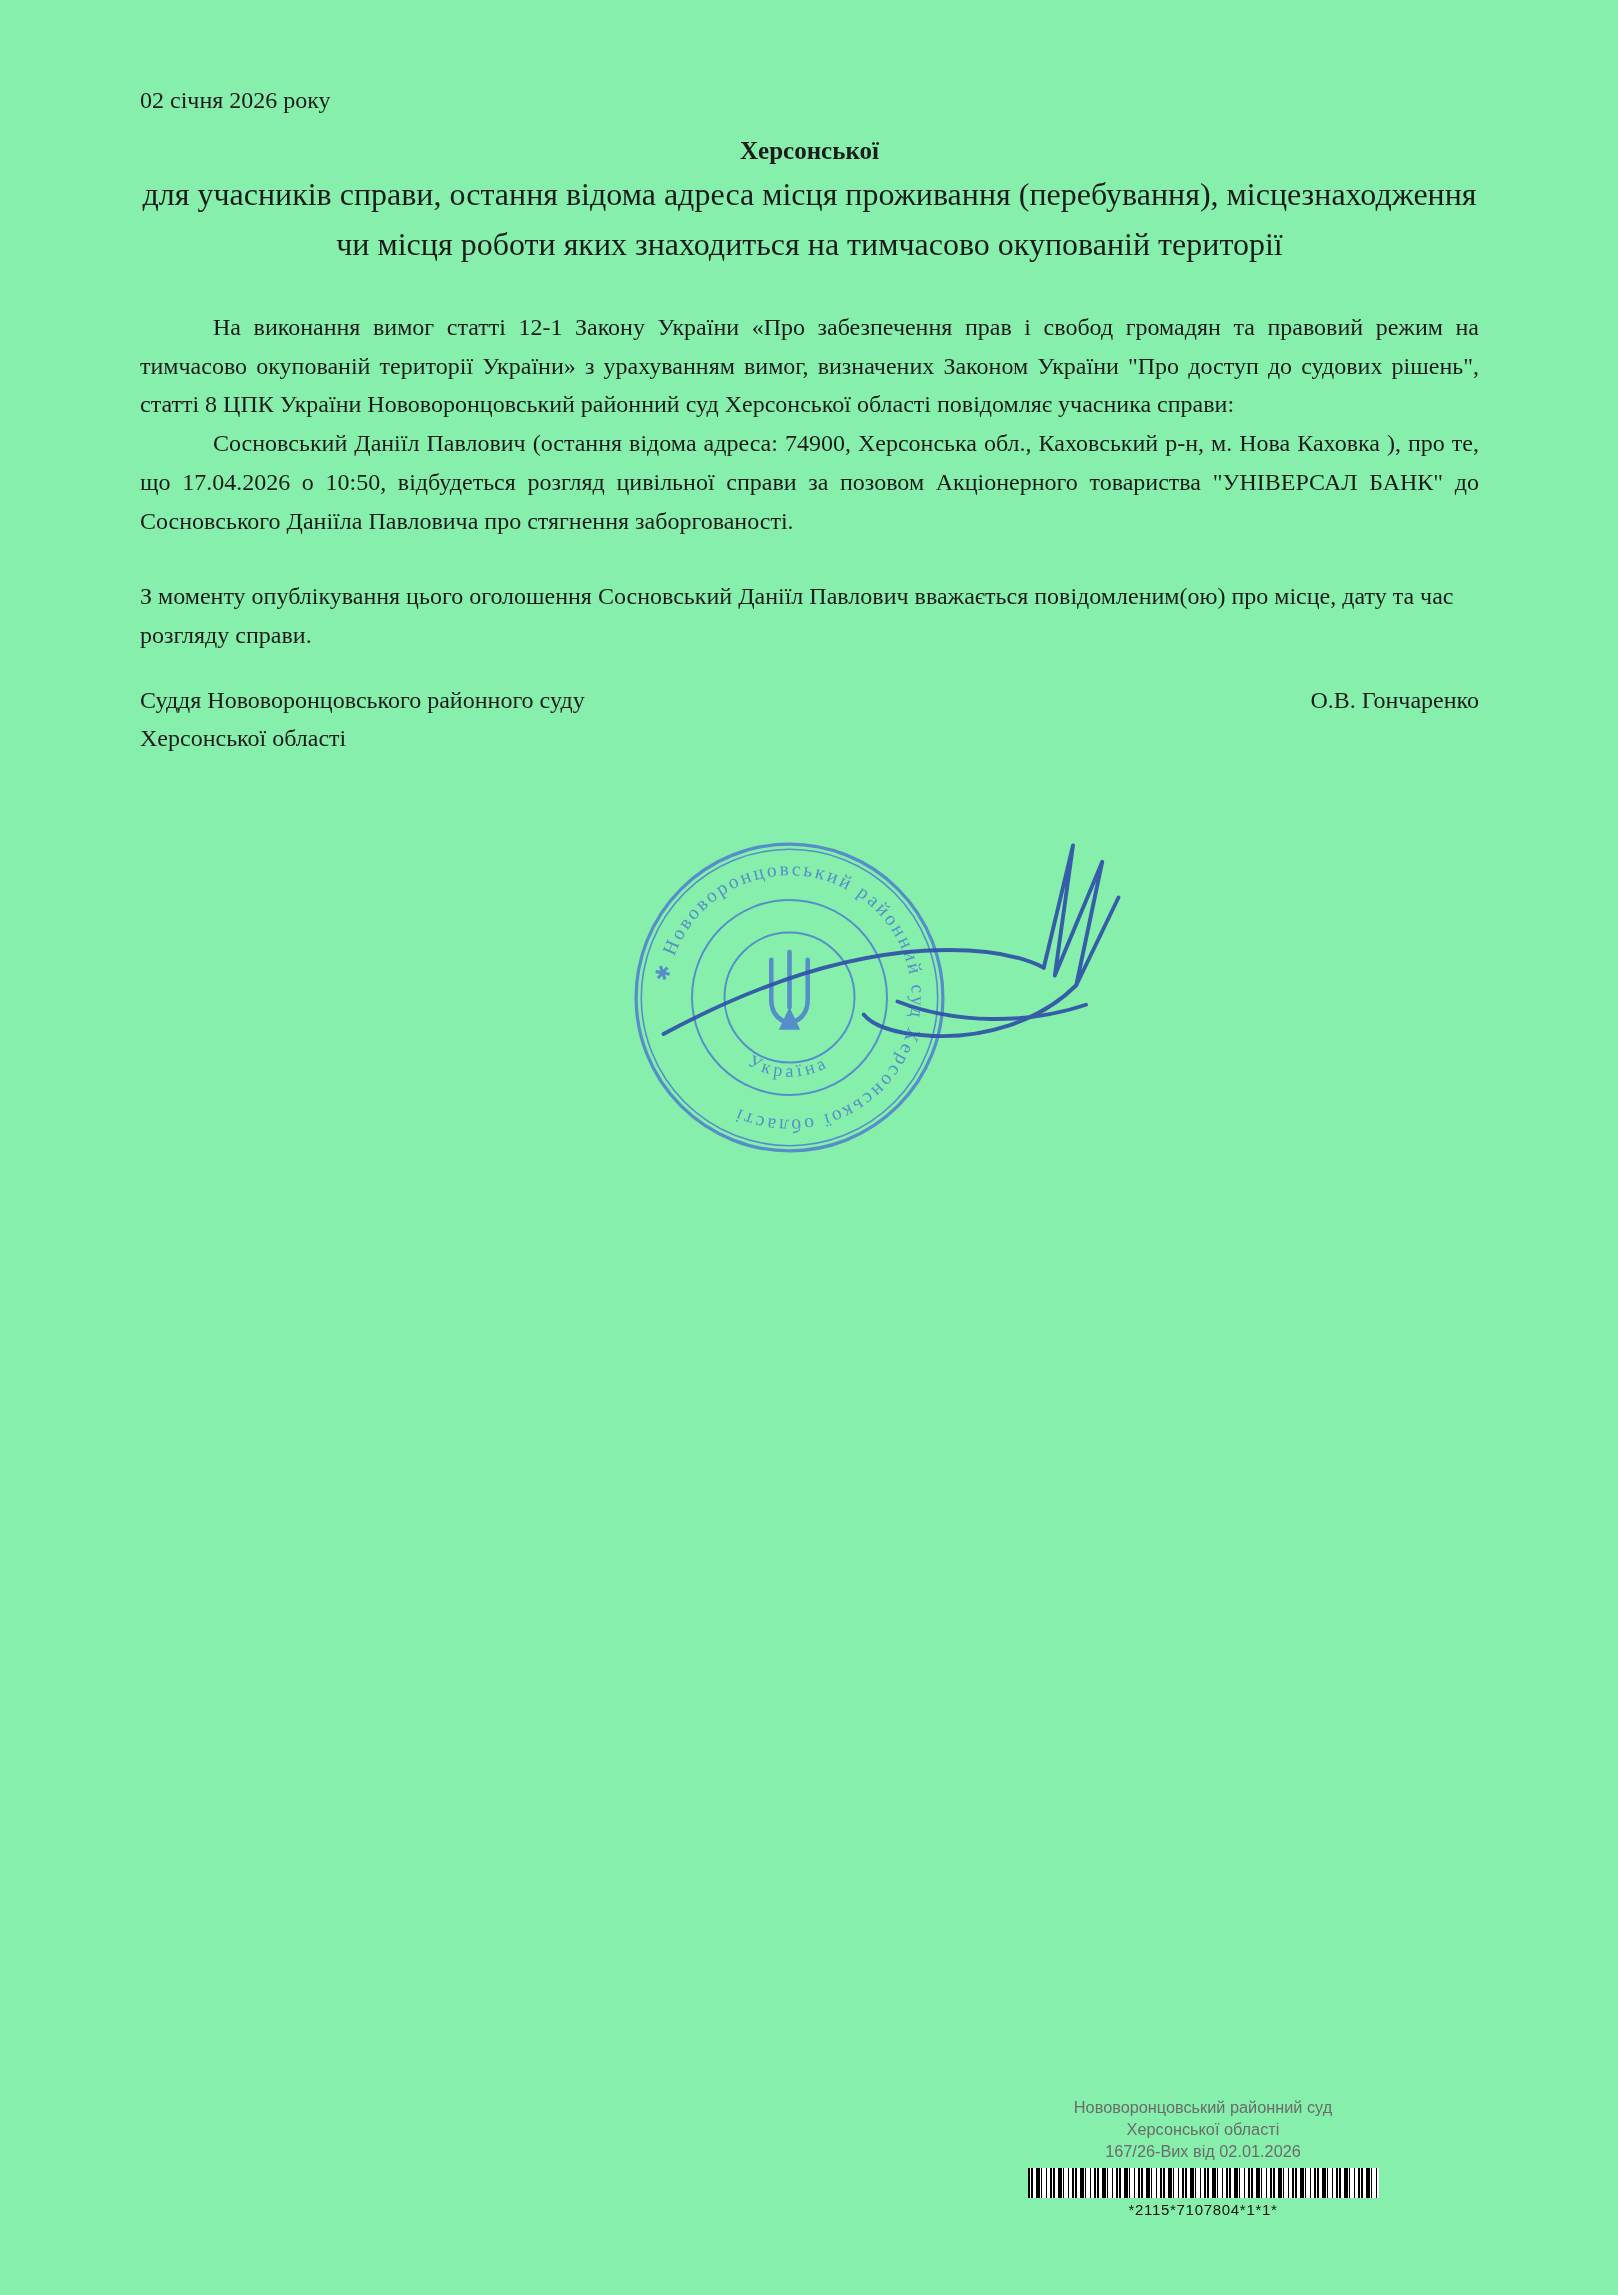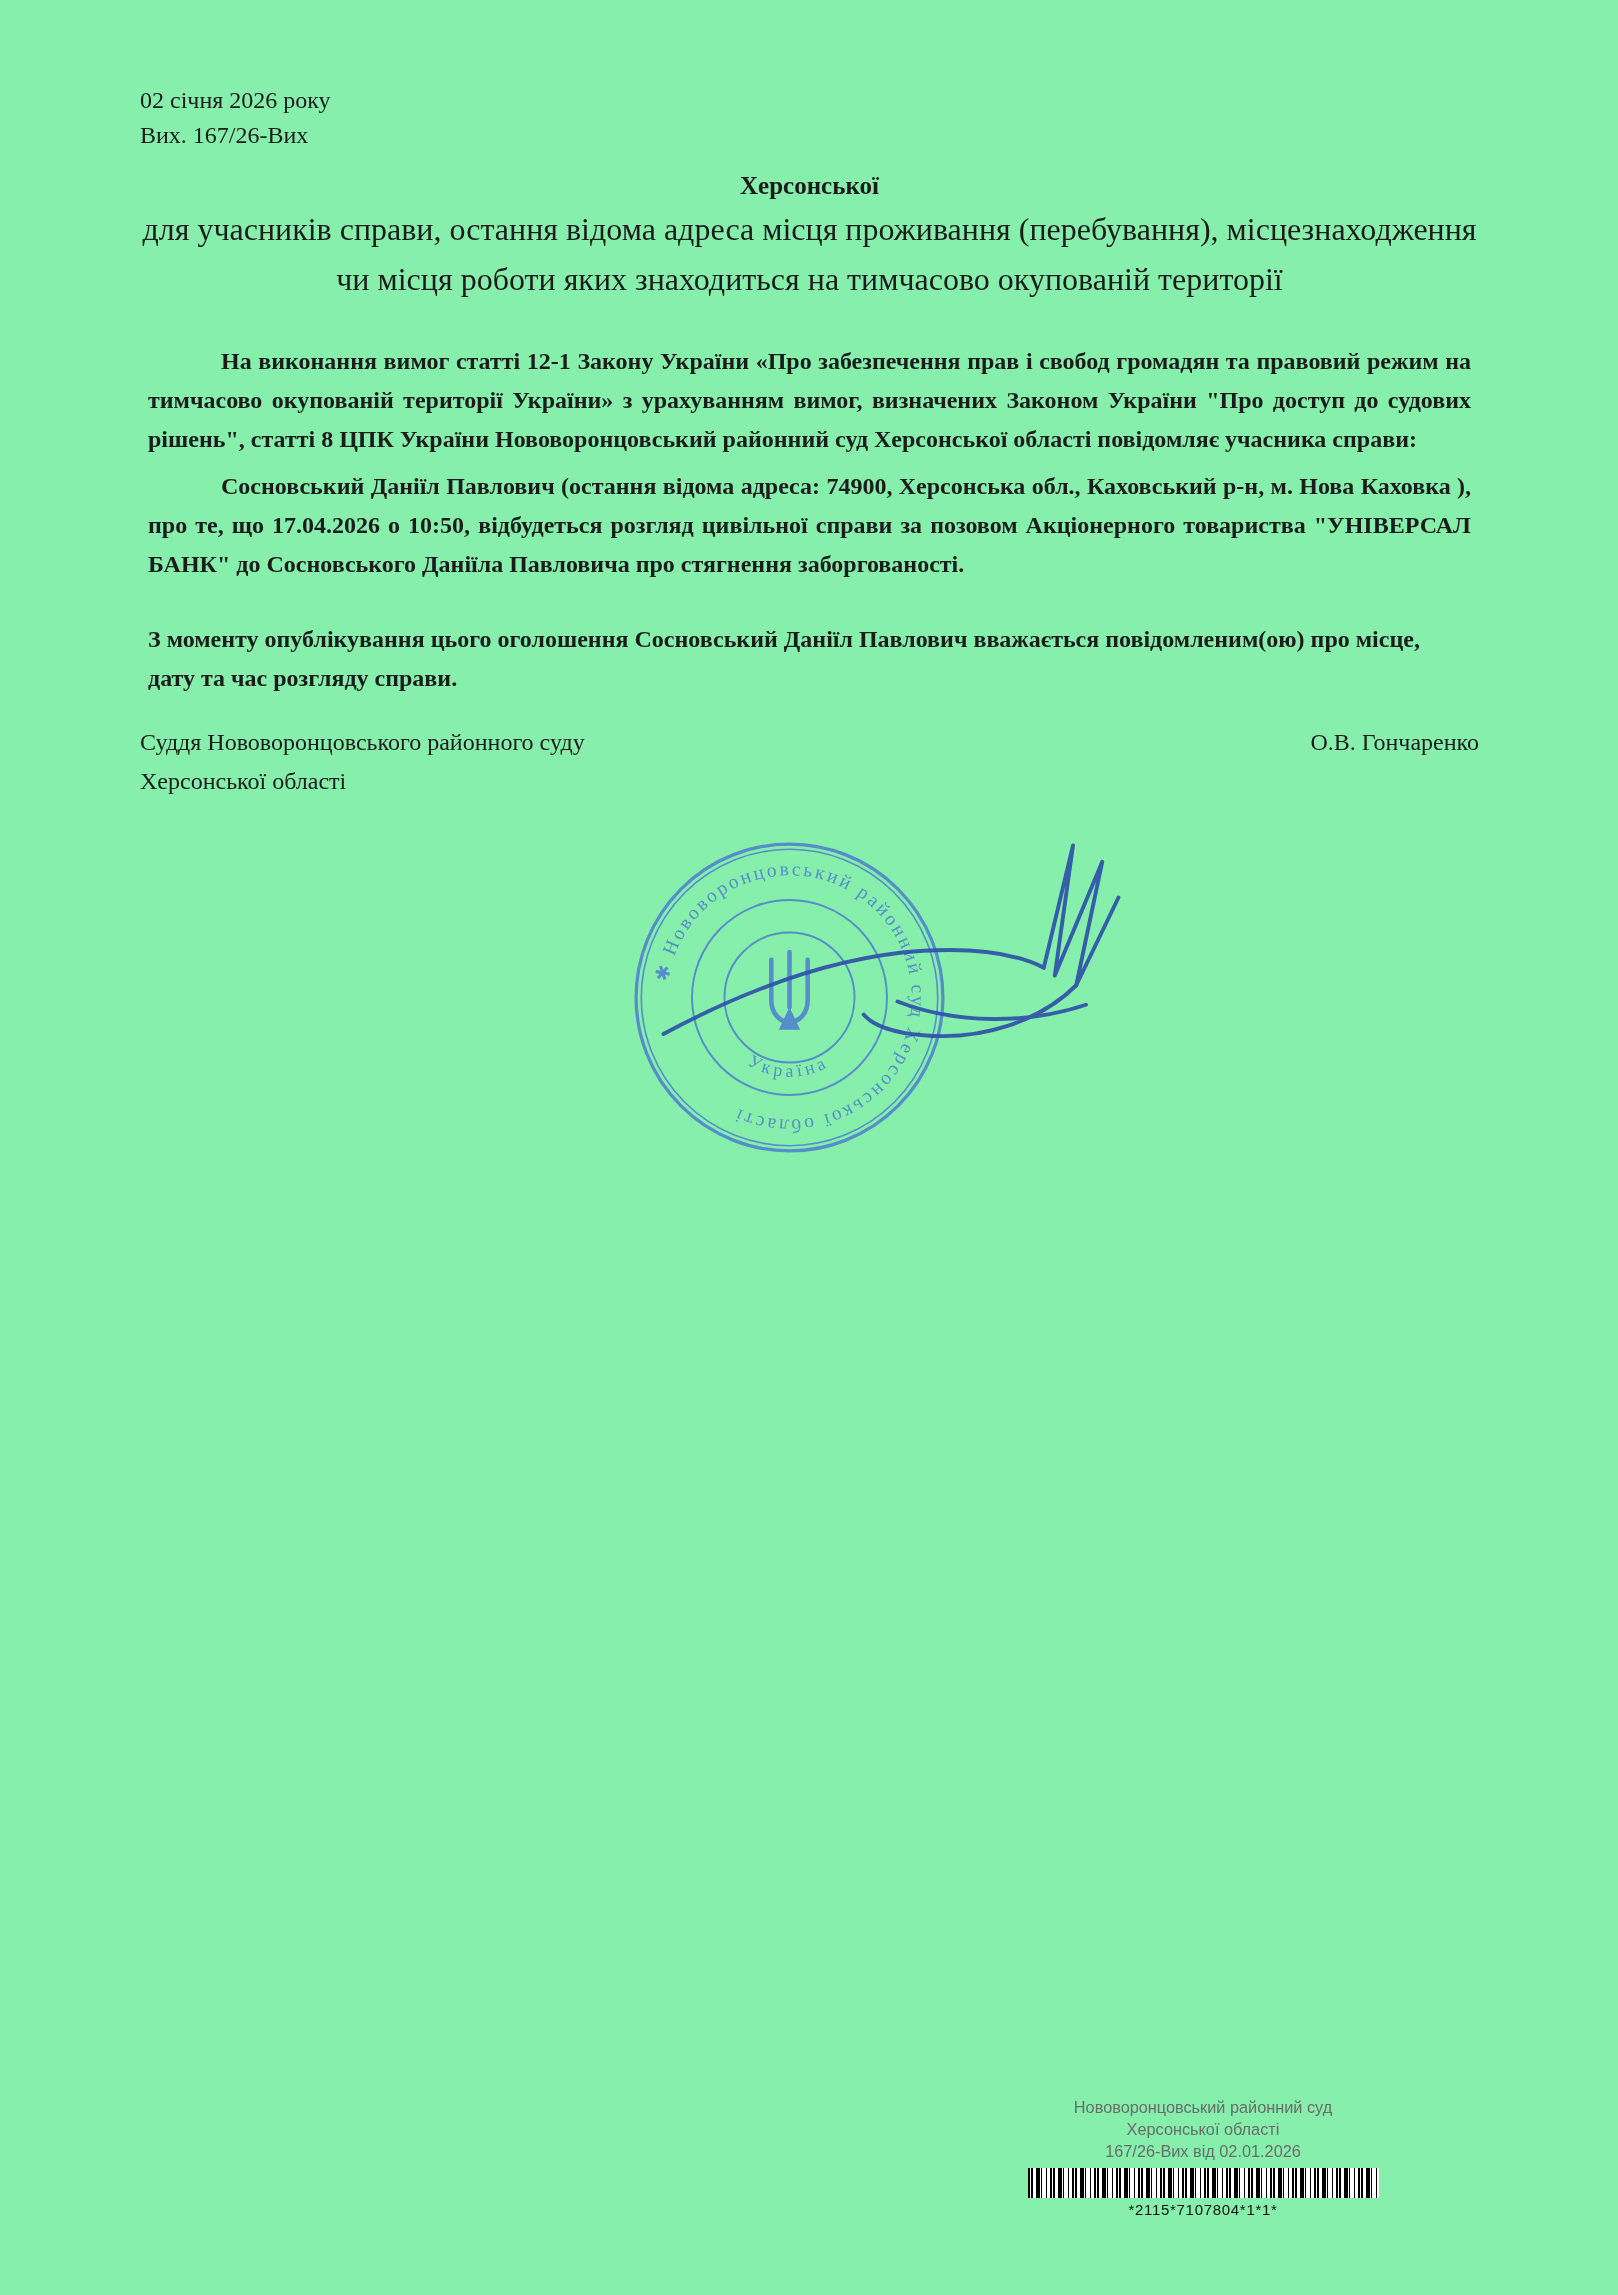--- a/index.html
+++ b/index.html
@@ -30,22 +30,21 @@
     font-size: 32px;
     line-height: 1.55;
     margin-top: 5.2px;
   }
   .case-block { margin-top: 38px; font-size: 24px; line-height: 1.6; }
   .case-label { font-weight: bold; }
   .body-par {
     font-size: 24px;
     line-height: 1.62;
     text-align: justify;
-    margin: 8px;
-    font-weight: bold;
+    margin: 0;
   }
   .par-indent { text-indent: 73px; }
   .par-first { margin-top: 38px; }
   .par-third { margin-top: 36px; text-align: left; }
   .judge-block {
     margin-top: 26px;
     display: flex;
     justify-content: space-between;
     align-items: flex-start;
     font-size: 24px;
@@ -103,21 +102,20 @@
   }
 </style>
 </head>
 <body>
 
 <div class="page">
 
   <div class="content">
 
     <div class="hdr-line">02 січня 2026 року</div>
-    <div class="hdr-line">Вих. 167/26-Вих</div>
 
     <div class="doc-title">Херсонської</div>
 
     <div class="doc-subtitle">для учасників справи, остання відома адреса місця проживання (перебування), місцезнаходження чи місця роботи яких знаходиться на тимчасово окупованій території</div>
 
 
     <p class="body-par par-indent par-first">На виконання вимог статті 12-1 Закону України «Про забезпечення прав і свобод громадян та правовий режим на тимчасово окупованій території України» з урахуванням вимог, визначених Законом України "Про доступ до судових рішень", статті 8 ЦПК України Нововоронцовський районний суд Херсонської області повідомляє учасника справи:</p>
     <p class="body-par par-indent">Сосновський Даніїл Павлович (остання відома адреса: 74900, Херсонська обл., Каховський р-н, м. Нова Каховка ), про те, що  17.04.2026 о 10:50, відбудеться розгляд цивільної справи за позовом Акціонерного товариства "УНІВЕРСАЛ БАНК" до Сосновського Даніїла Павловича про стягнення заборгованості.</p>
     <p class="body-par par-third">З моменту опублікування цього оголошення Сосновський Даніїл Павлович вважається повідомленим(ою) про місце, дату та час розгляду справи.</p>
 

